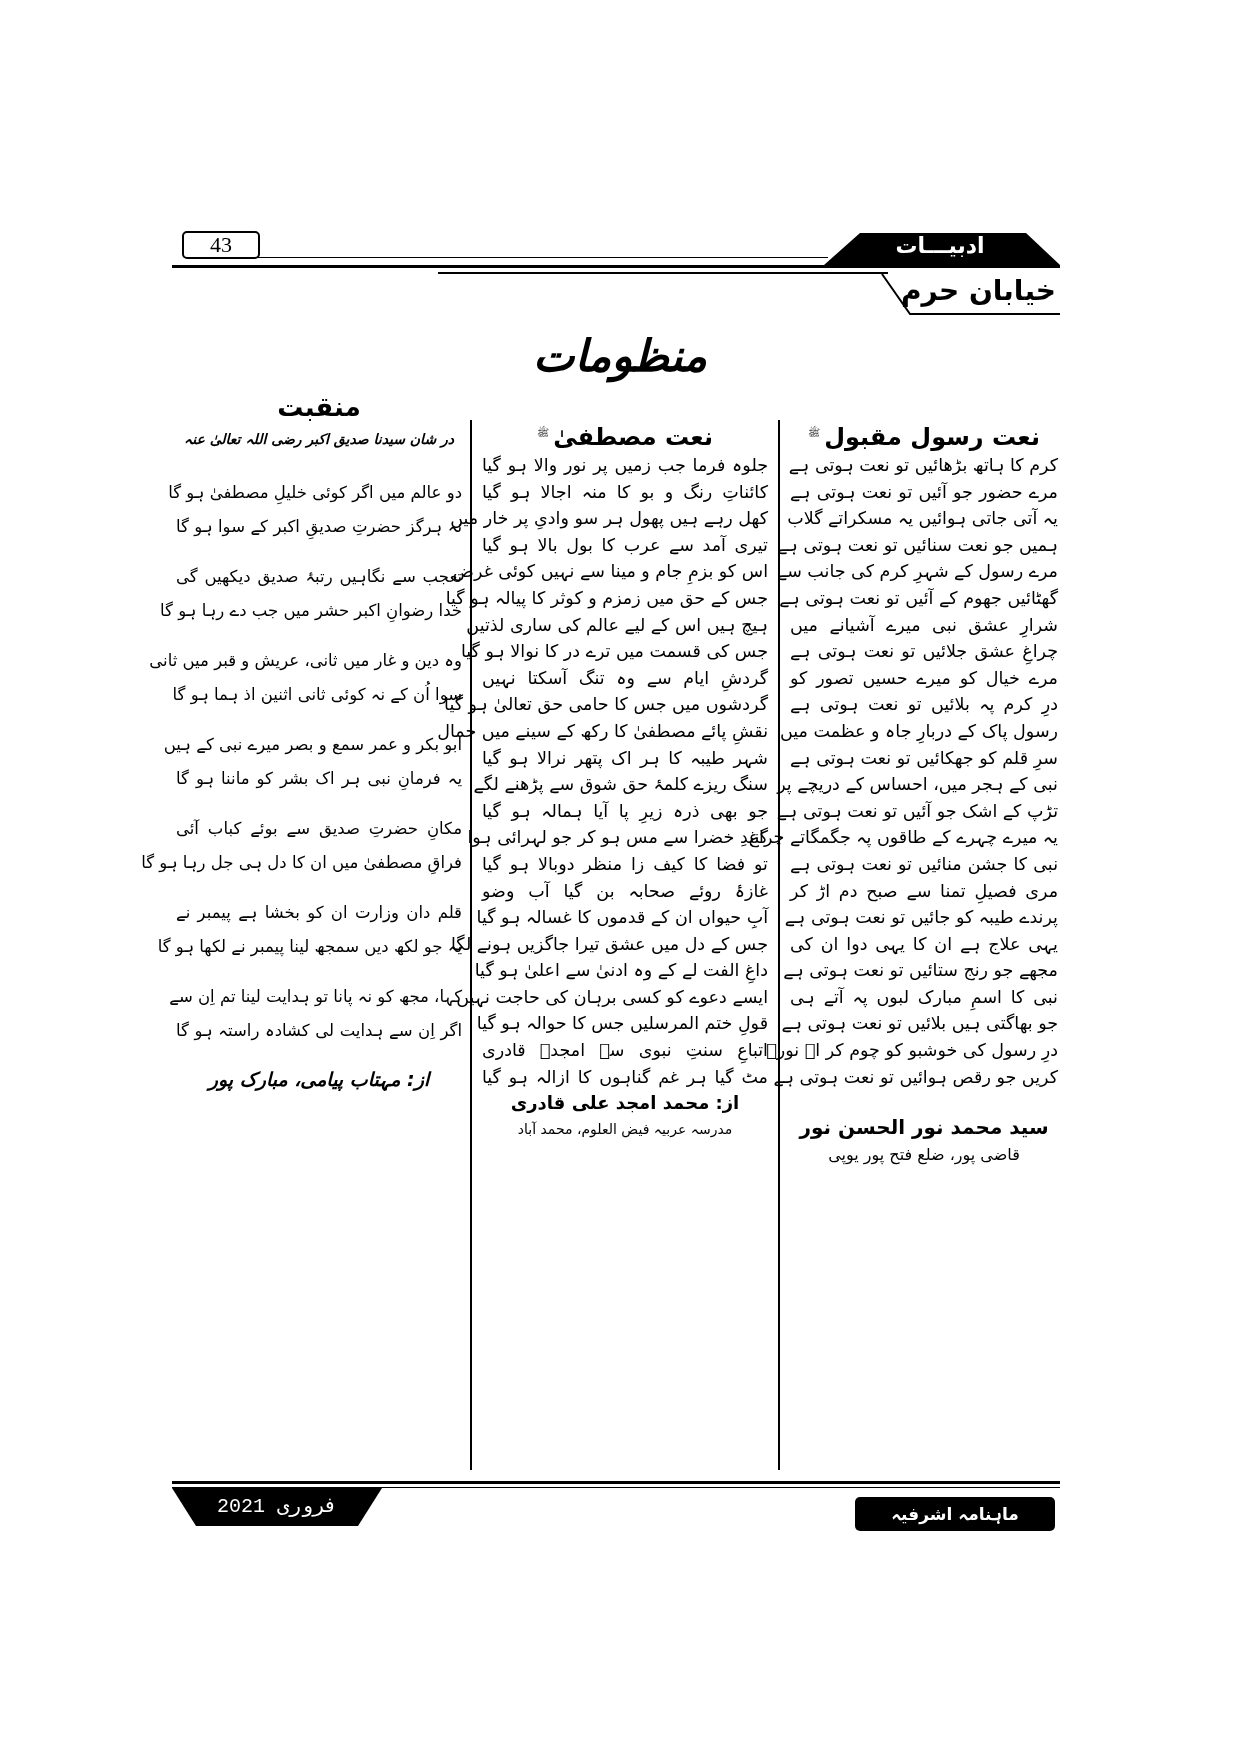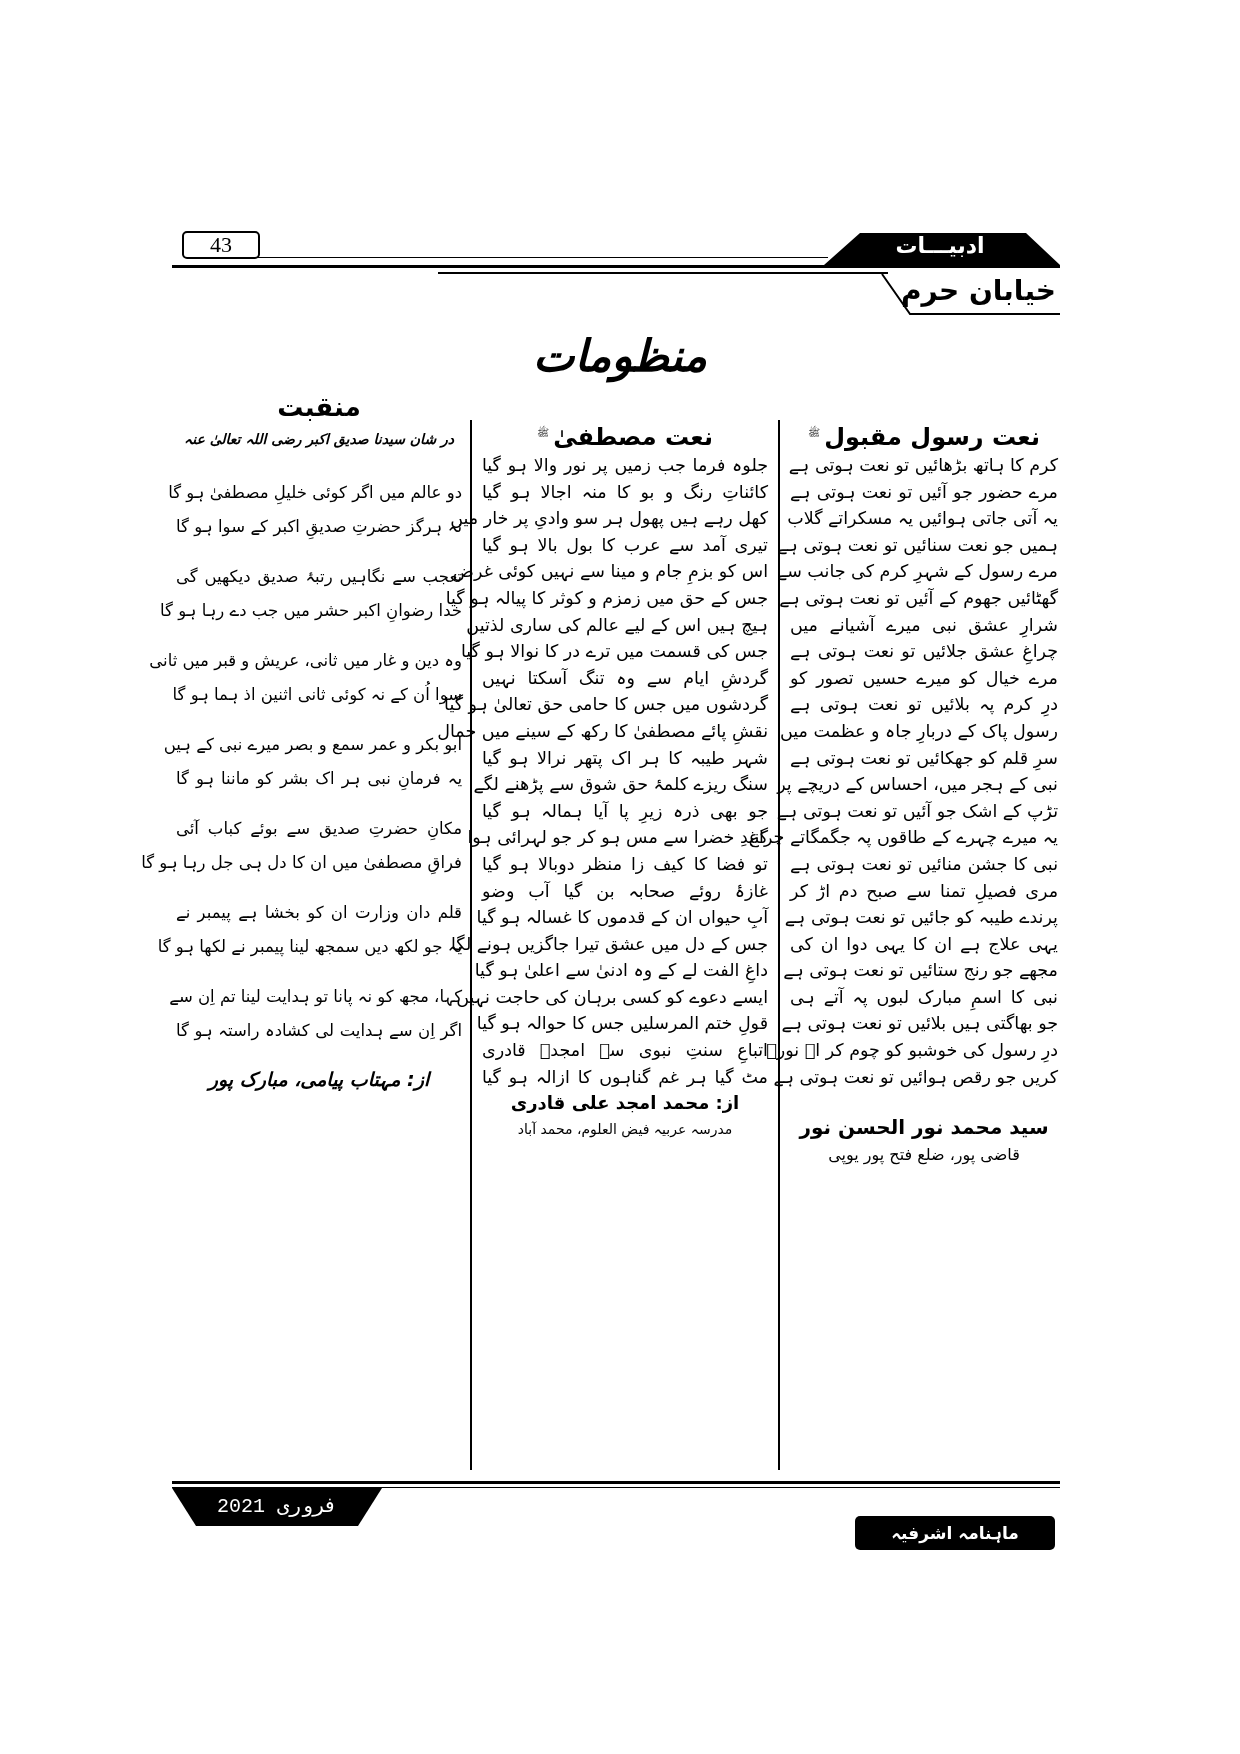--- a/index.html
+++ b/index.html
@@ -41,21 +41,21 @@
   .place { font-size:16px; line-height:26px; white-space:nowrap; }
 
   
   .ftr-rule { left:172px; top:1481px; width:888px; height:3px; background:#000; }
   .ftr-rule-thin { left:172px; top:1487px; width:888px; height:1px; background:#000; }
   .ftr-date { left:172px; top:1488px; width:210px; height:38px; }
   .ftr-date svg { position:absolute; left:0; top:0; }
   .ftr-date-label { position:absolute; left:0; right:0; top:5px; text-align:center; color:#fff;
     font-family:Liberation Mono, monospace; font-size:20px; direction:rtl; }
   .ftr-mag { left:855px; top:1497px; width:200px; height:34px; background:#000; border-radius:5px;
-    color:#fff; text-align:center; font-weight:bold; font-size:17px; line-height:34px; direction:rtl;margin-top:19px; }
+    color:#fff; text-align:center; font-weight:bold; font-size:17px; line-height:34px; direction:rtl; }
 </style>
 </head>
 <body>
 
 <div class="abs page-num-box">43</div>
 <div class="abs hdr-rule-1b"></div>
 <div class="abs hdr-rule-1"></div>
 
 <div class="abs hdr-tab">
   <svg width="240" height="33">

